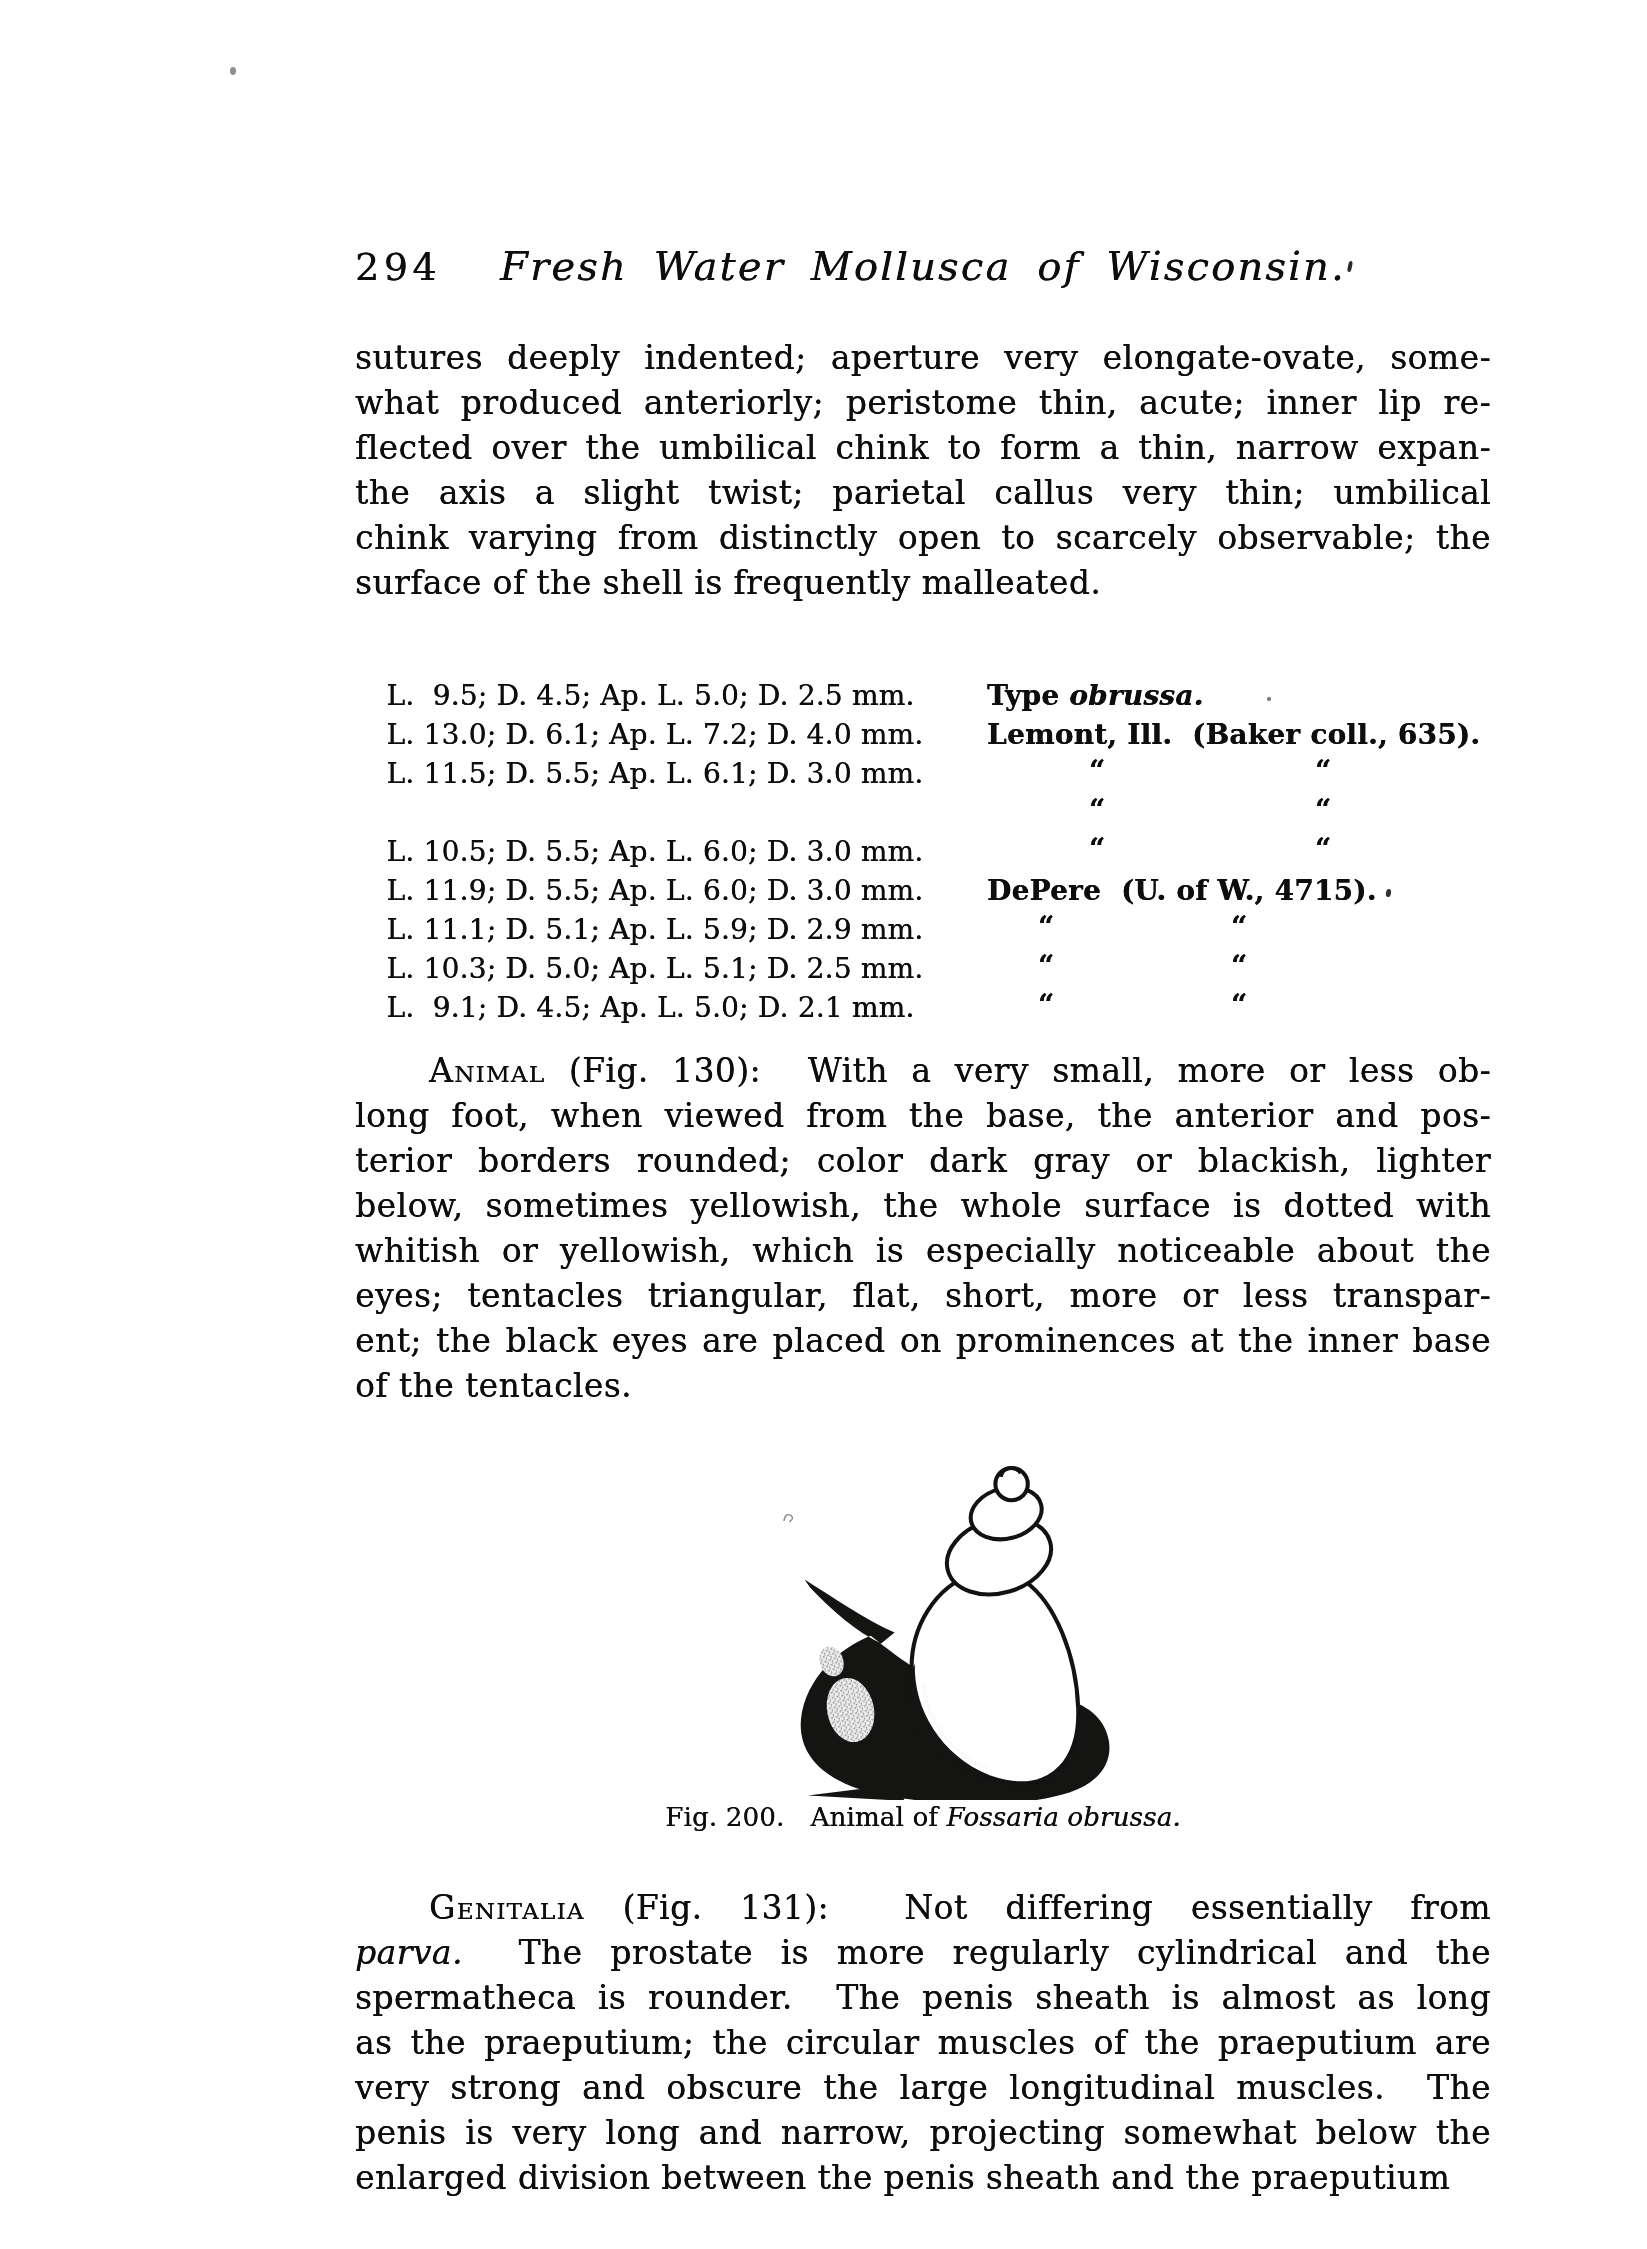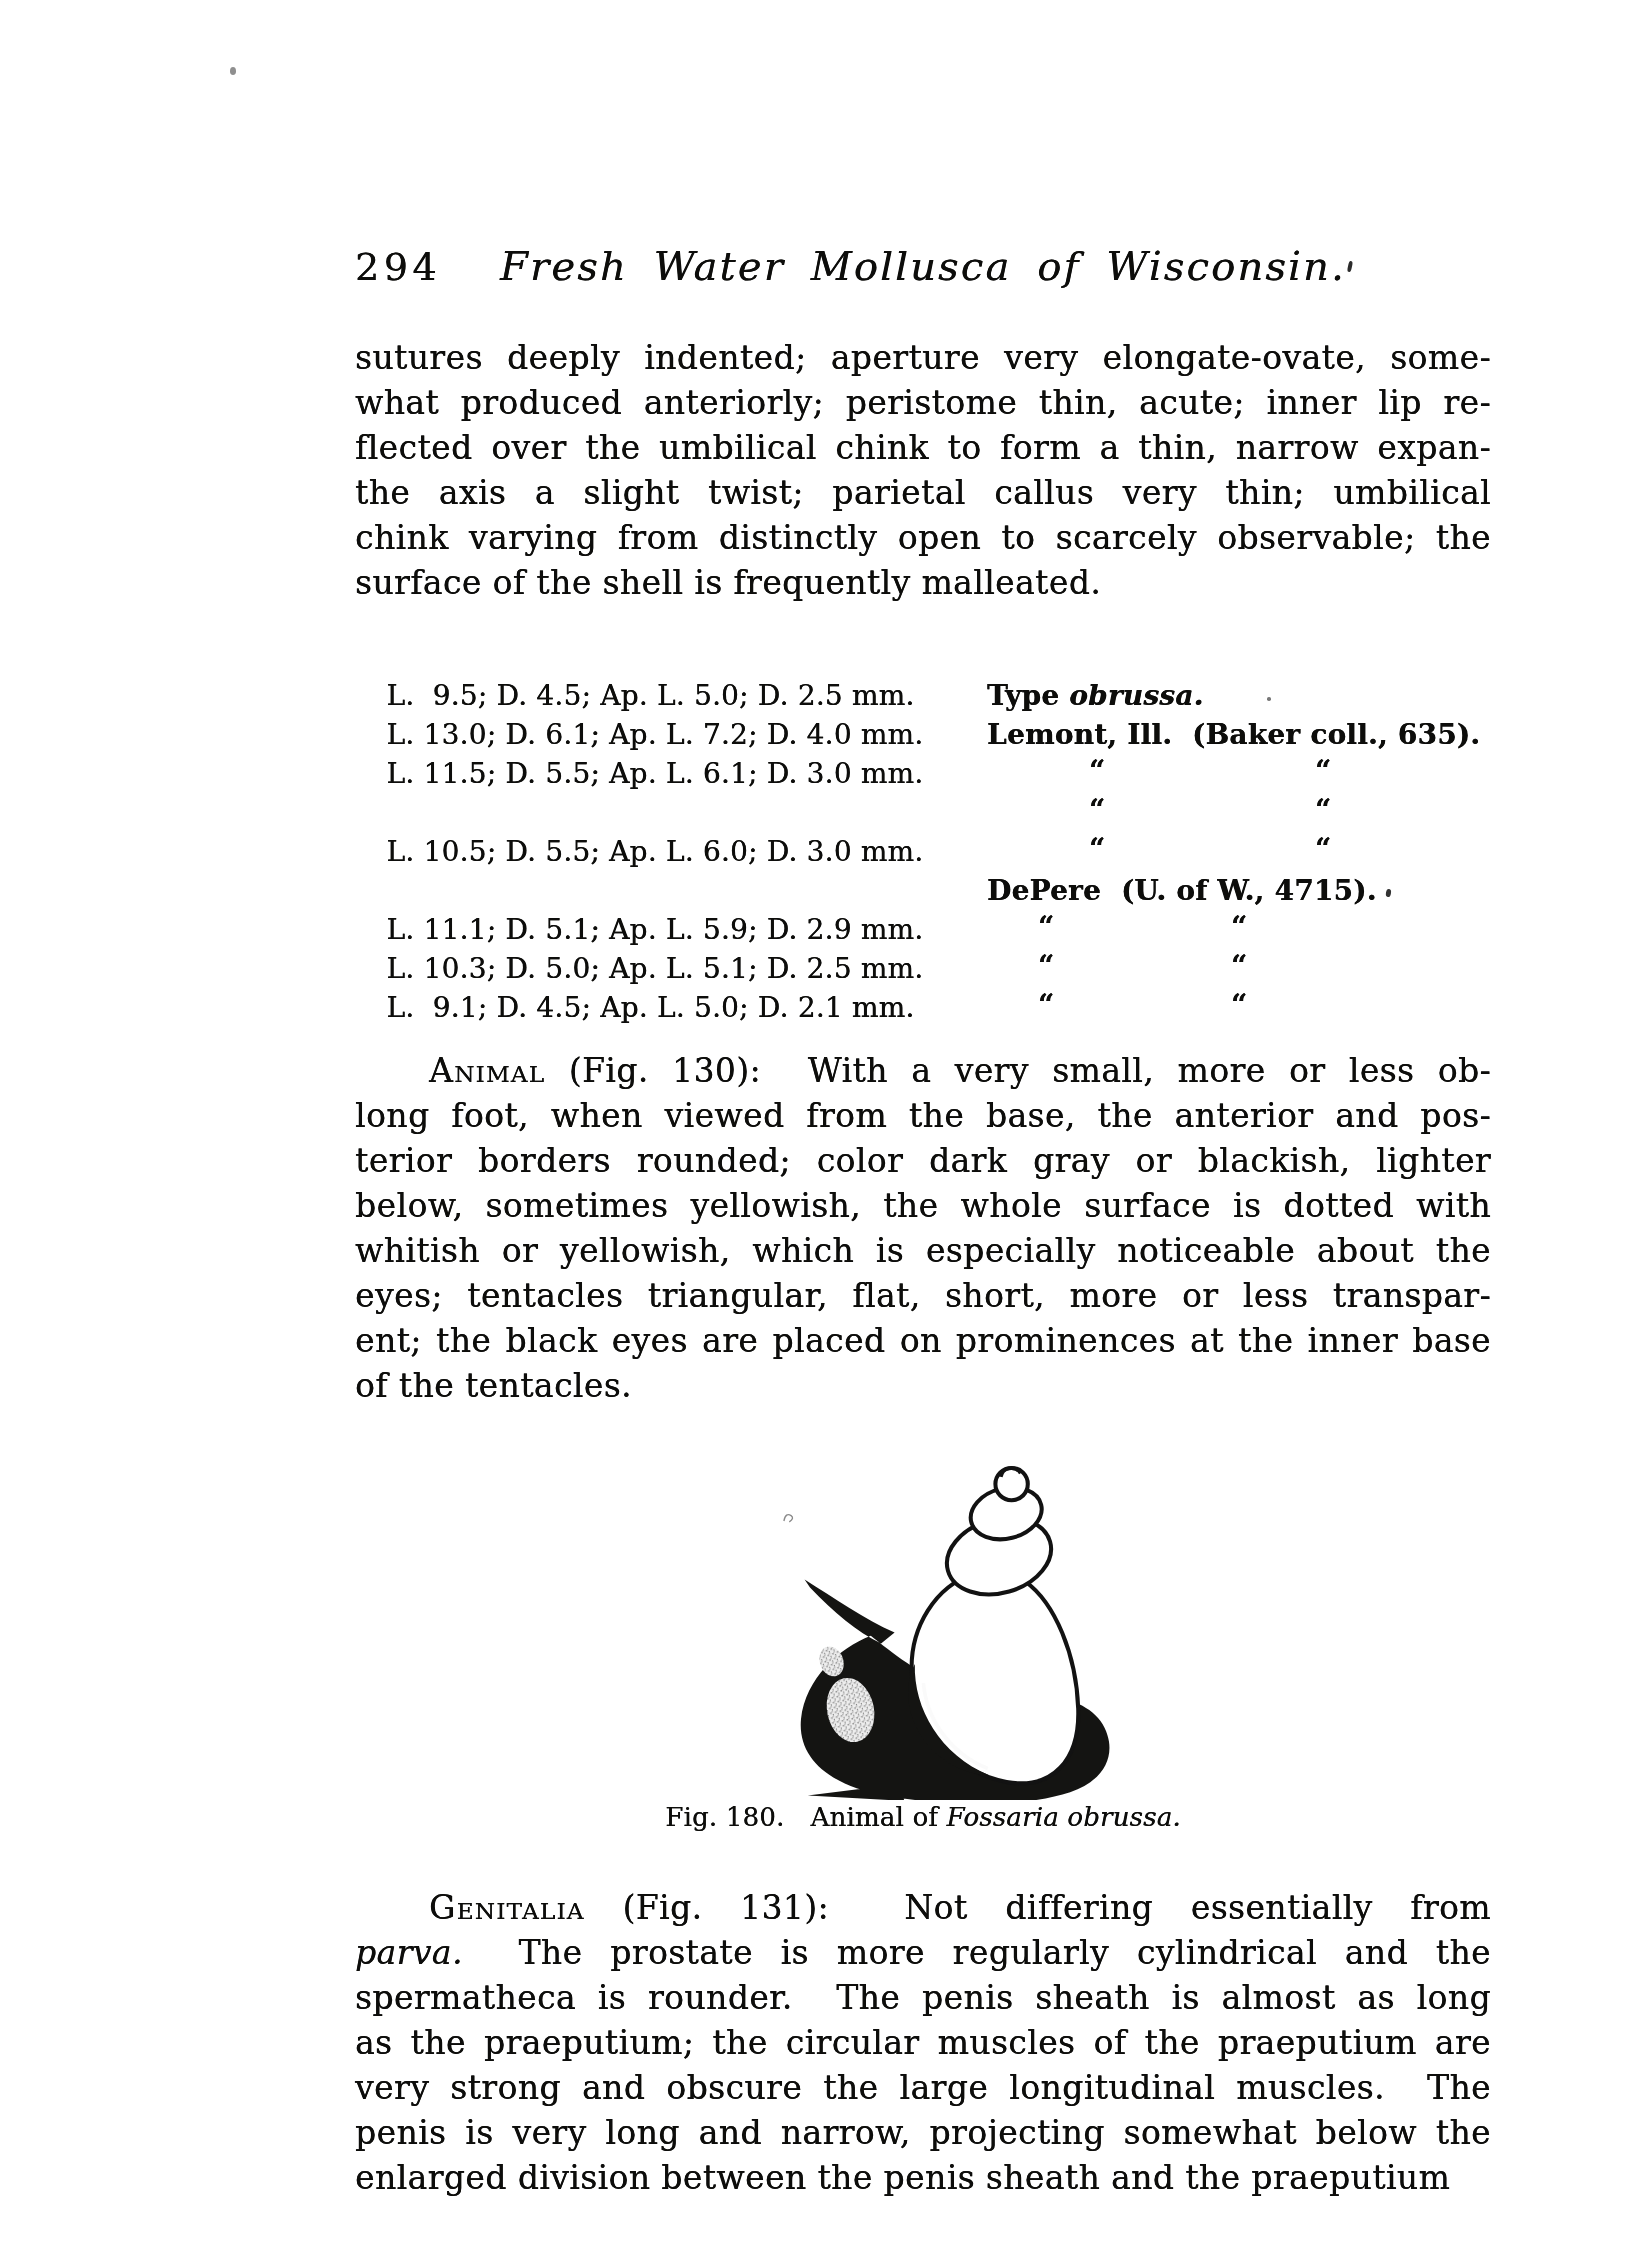--- a/index.html
+++ b/index.html
@@ -79,20 +79,21 @@
         </span>
     </div>
     <div class="mrow">
       <span class="dims">L. 10.5; D. 5.5; Ap. L. 6.0; D. 3.0 mm.</span>
       <span class="loc loc-lemont">
           <span class="d d1">“</span>
           <span class="d d2">“</span>
         </span>
     </div>
     <div class="mrow">
+      <span class="dims">L. 11.9; D. 5.5; Ap. L. 6.0; D. 3.0 mm.</span>
       <span class="loc">DePere&nbsp; (U. of W., 4715).</span>
     </div>
     <div class="mrow">
       <span class="dims">L. 11.1; D. 5.1; Ap. L. 5.9; D. 2.9 mm.</span>
       <span class="loc loc-depere">
           <span class="d d1">“</span>
           <span class="d d2">“</span>
         </span>
     </div>
     <div class="mrow">
@@ -149,21 +150,21 @@
       <ellipse cx="536" cy="163" rx="80" ry="56" transform="rotate(-14 536 163)" fill="#ffffff" stroke="#121212" stroke-width="9"></ellipse>
       <circle cx="548" cy="98" r="36" fill="#ffffff" stroke="#121212" stroke-width="9"></circle>
       <path d="M 524,82 A 24,24 0 0 1 568,74" fill="none" stroke="#121212" stroke-width="8"></path>
 
       <path fill="#141412" d="M 333,498 C 330,598 390,700 498,745 C 420,742 350,690 325,610 C 312,565 318,525 333,498 Z"></path>
       <path d="M 352,540 C 360,630 420,700 495,730" stroke="#fafafa" stroke-width="8" fill="none"></path>
     </svg>
   </div>
 
   <div class="col caption">
-    <span class="fig-num">Fig. 180.</span><span>Animal of </span><i>Fossaria obrussa.</i>
+    <span class="fig-num">Fig. 200.</span><span>Animal of </span><i>Fossaria obrussa.</i>
   </div>
 
   <section class="col para" style="top:1885px;">
     <div class="jline first-indent"><span class="schead">Genitalia</span><span> (Fig. 131):&nbsp; Not differing essentially from</span></div>
     <div class="jline"><i>parva.</i><span>&nbsp; The prostate is more regularly cylindrical and the</span></div>
     <div class="jline">spermatheca is rounder.&nbsp; The penis sheath is almost as long</div>
     <div class="jline">as the praeputium; the circular muscles of the praeputium are</div>
     <div class="jline">very strong and obscure the large longitudinal muscles.&nbsp; The</div>
     <div class="jline">penis is very long and narrow, projecting somewhat below the</div>
     <div class="jline last">enlarged division between the penis sheath and the praeputium</div>

